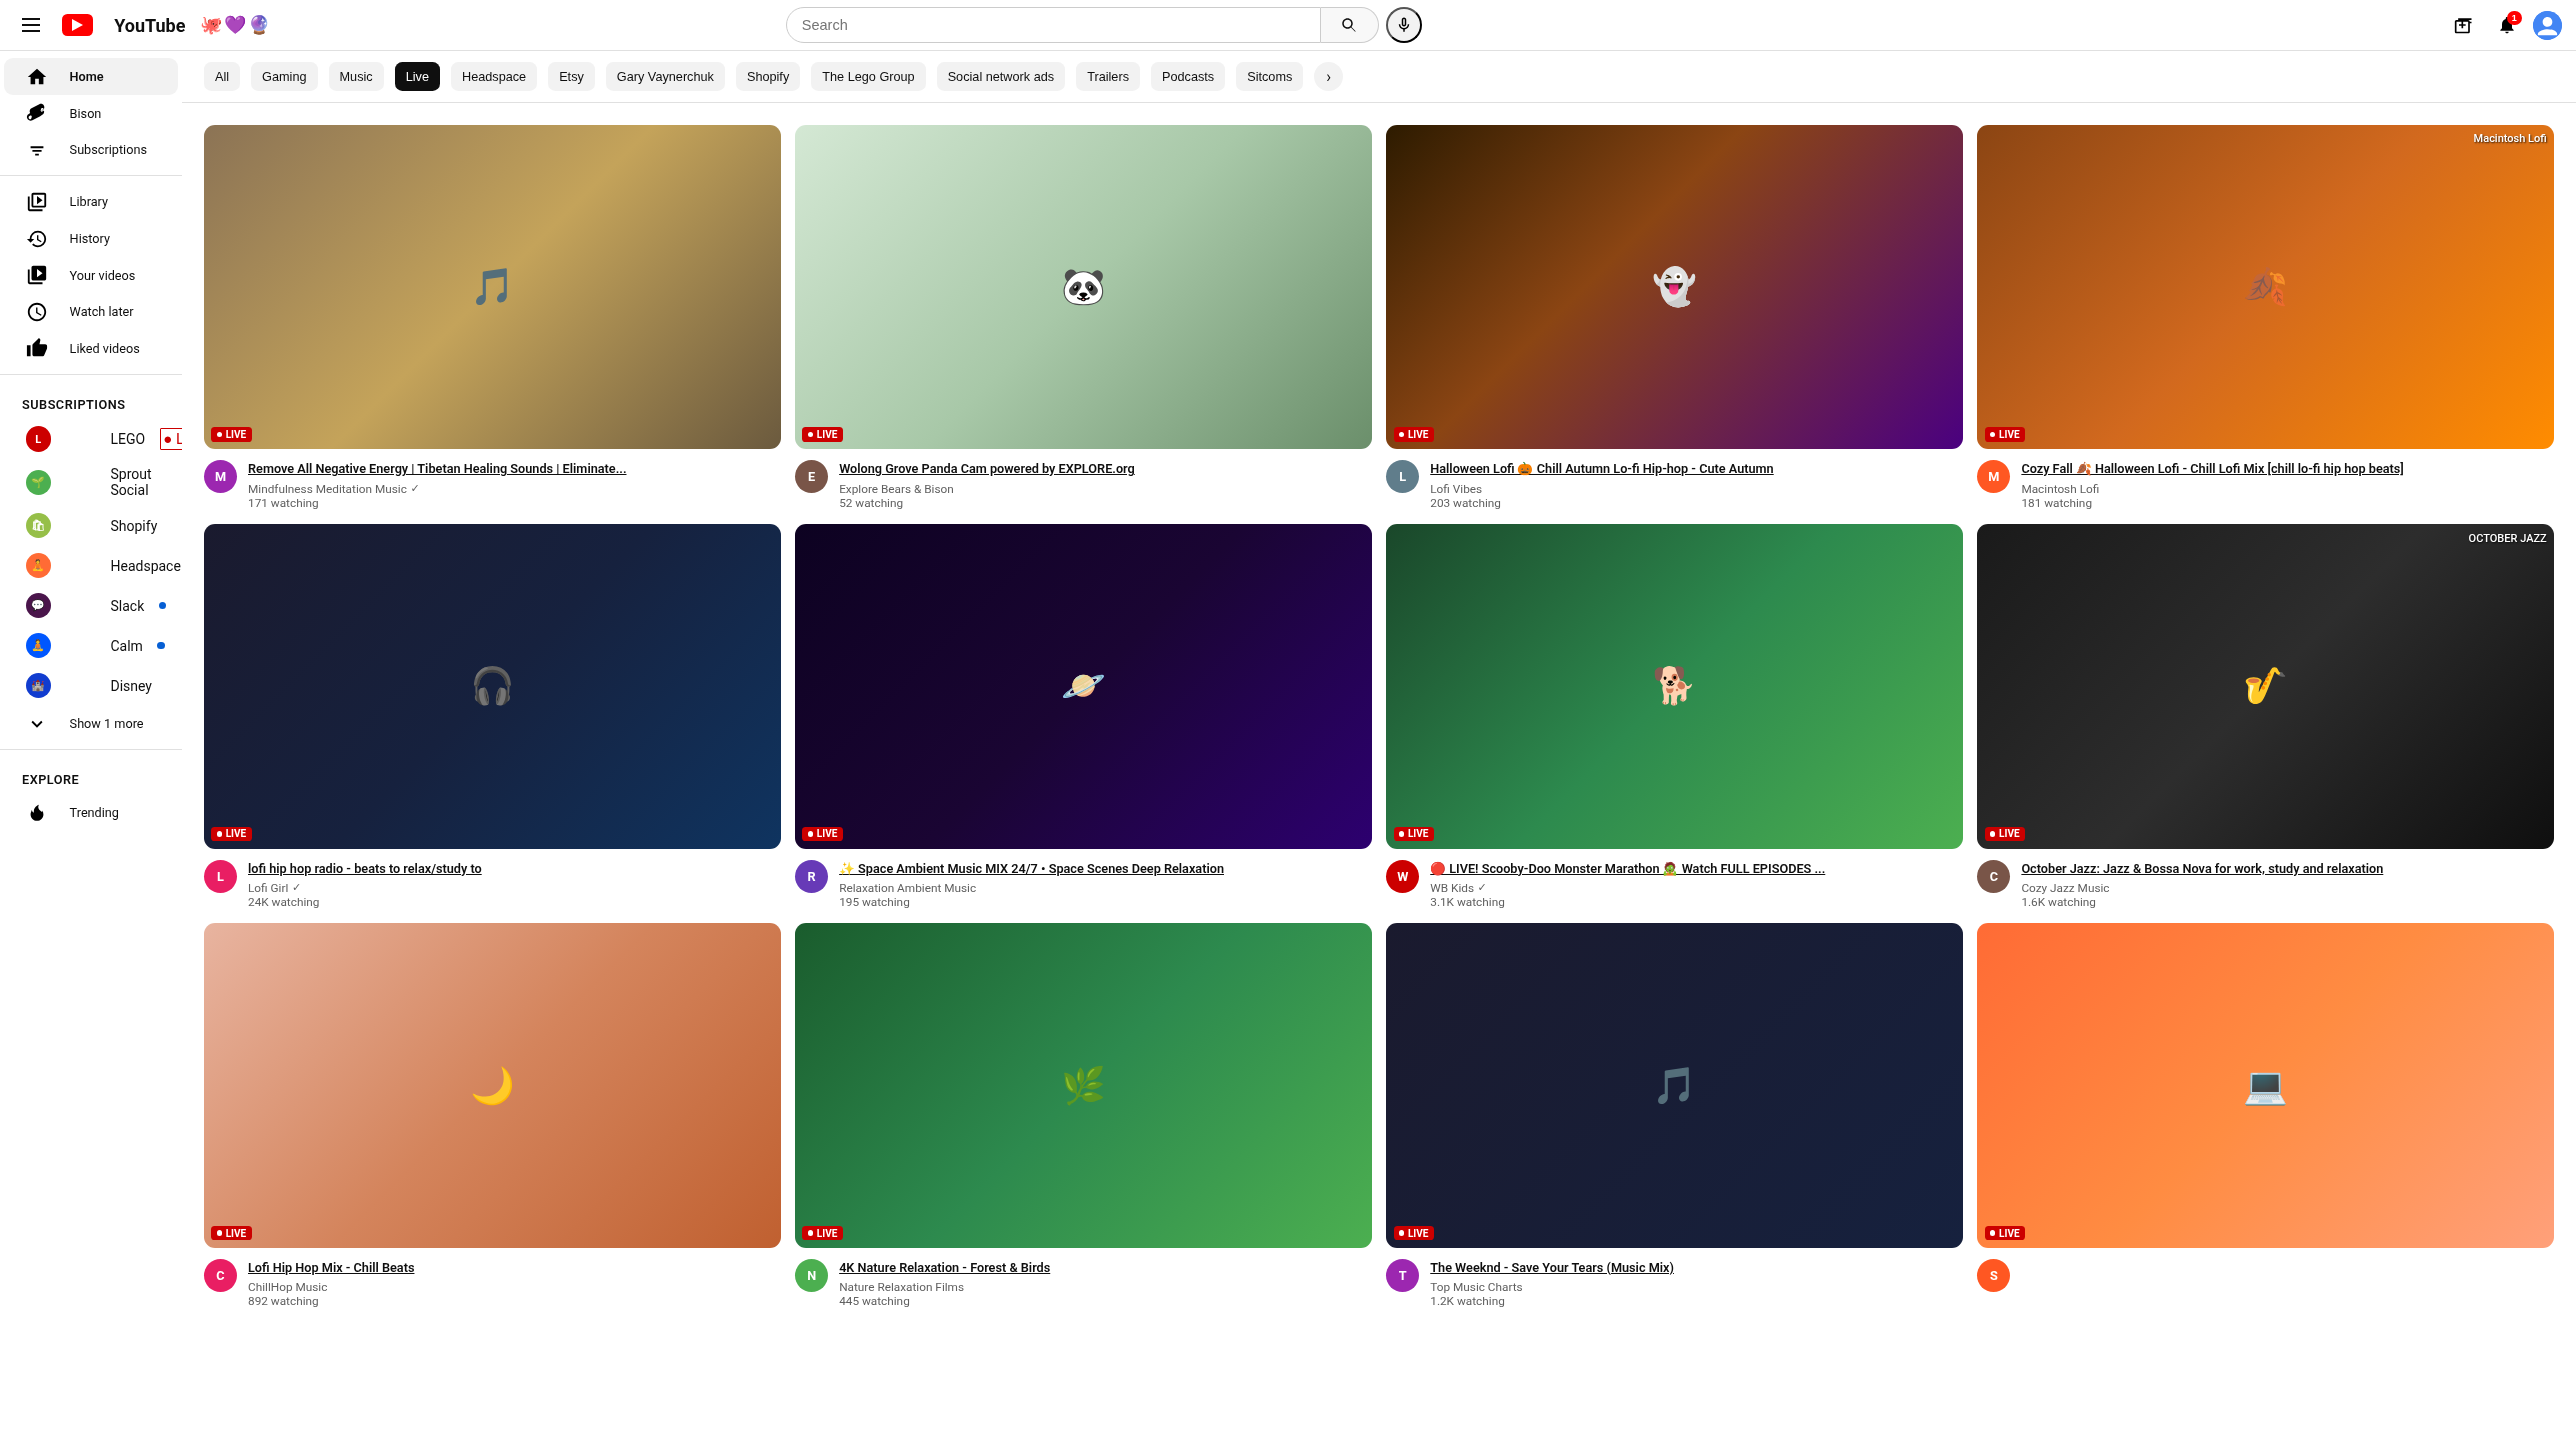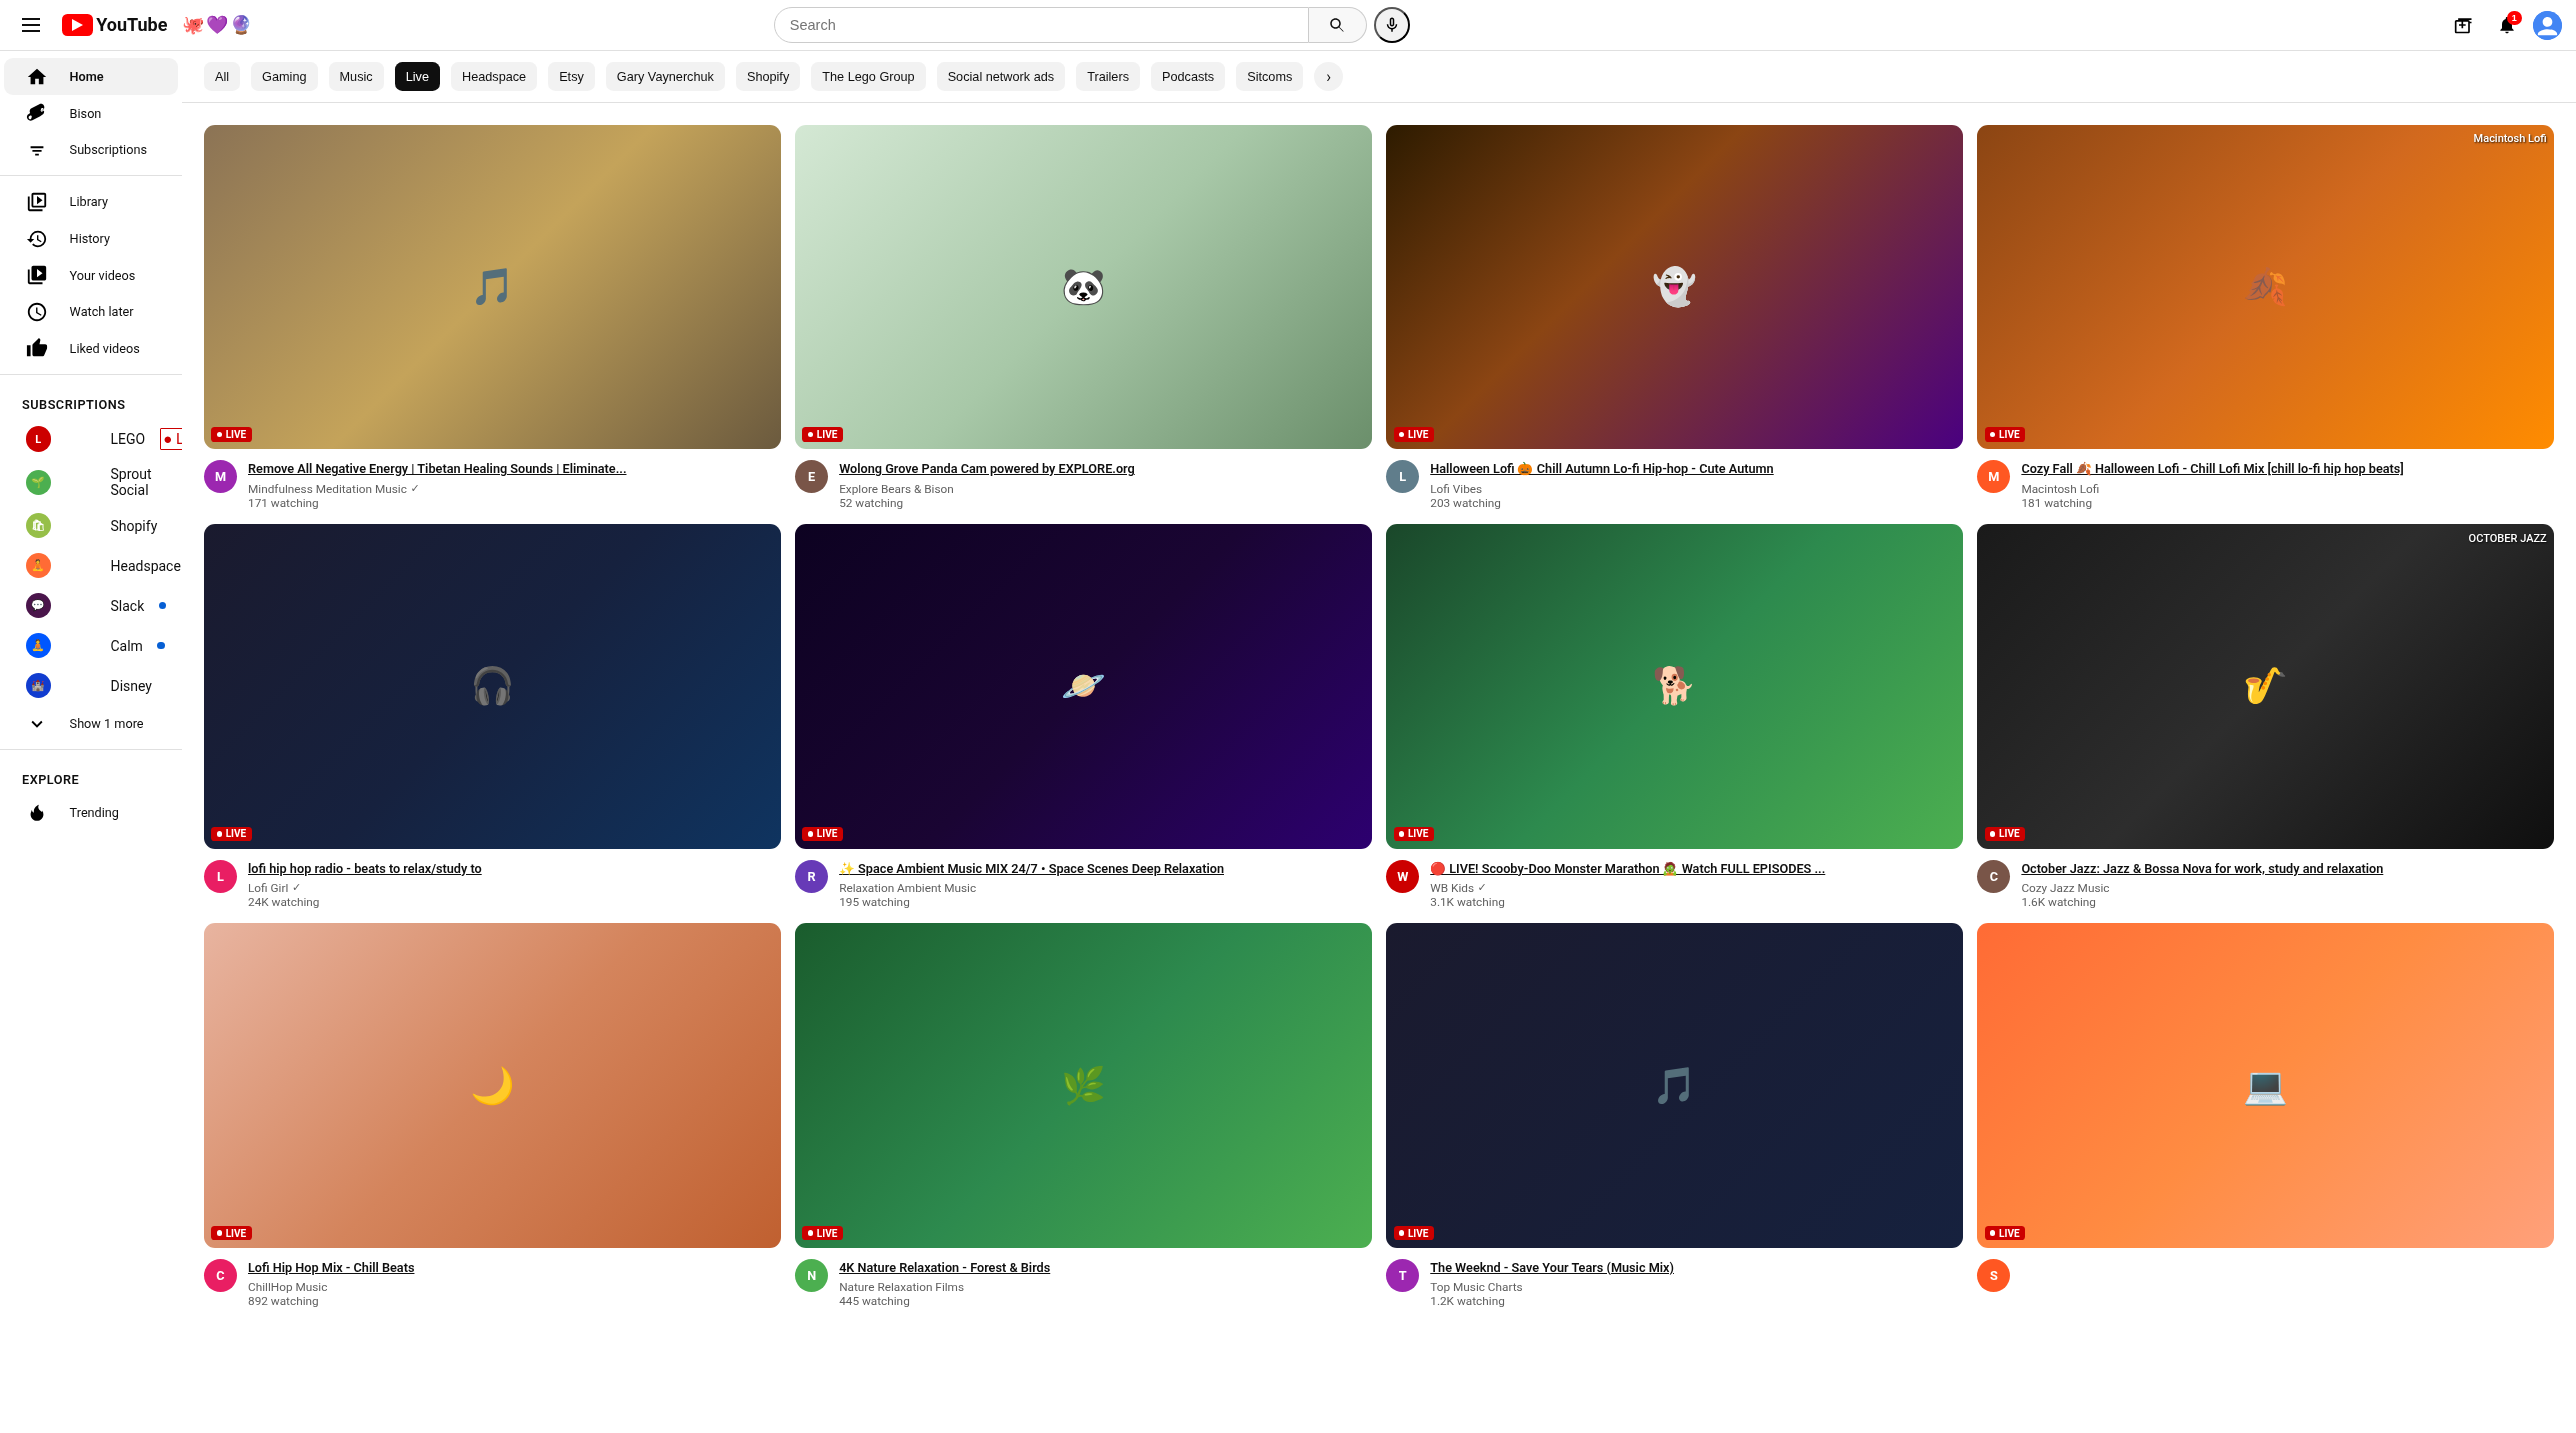--- a/index.html
+++ b/index.html
@@ -8,21 +8,21 @@
     
     .header {
       position: fixed; top: 0; left: 0; right: 0; height: 51px;
       background: #fff; display: flex; align-items: center;
       padding: 0 14.5px; gap: 7.3px; z-index: 100;
       border-bottom: 0.9px solid #e0e0e0;
     }
     .header-left { display: flex; align-items: center; gap: 14.5px; flex: 0 0 auto; }
     .hamburger { display: flex; flex-direction: column; gap: 4.5px; cursor: pointer; padding: 7.3px; }
     .hamburger span { display: block; width: 18px; height: 1.8px; background: #0f0f0f; }
-    .yt-logo { display: flex; align-items: center; gap: 0; }
+    .yt-logo { display: flex; align-items: flex-end; gap: 18px; }
     .yt-icon { width: 31px; height: 22px; background: #ff0000; border-radius: 5.4px; display: flex; align-items: center; justify-content: center; }
     .yt-icon::after { content: ''; border-left: 11px solid #fff; border-top: 6.4px solid transparent; border-bottom: 6.4px solid transparent; }
 
     .header-emoji { display: flex; align-items: center; gap: 1.8px; font-size: 18px; }
 
     .header-center { flex: 1; display: flex; align-items: center; max-width: 636px; margin: 0 auto; }
     .search-bar { flex: 1; display: flex; align-items: center; border: 0.9px solid #ccc; border-radius: 36px 0 0 36px; padding: 0 14.5px; height: 36px; }
     .search-bar input { border: none; outline: none; width: 100%; font-size: 14.5px; background: transparent; }
     .search-btn { width: 58px; height: 36px; background: #f8f8f8; border: 0.9px solid #ccc; border-left: none; border-radius: 0 36px 36px 0; display: flex; align-items: center; justify-content: center; cursor: pointer; }
     .search-btn svg { width: 18px; height: 18px; fill: #0f0f0f; }

